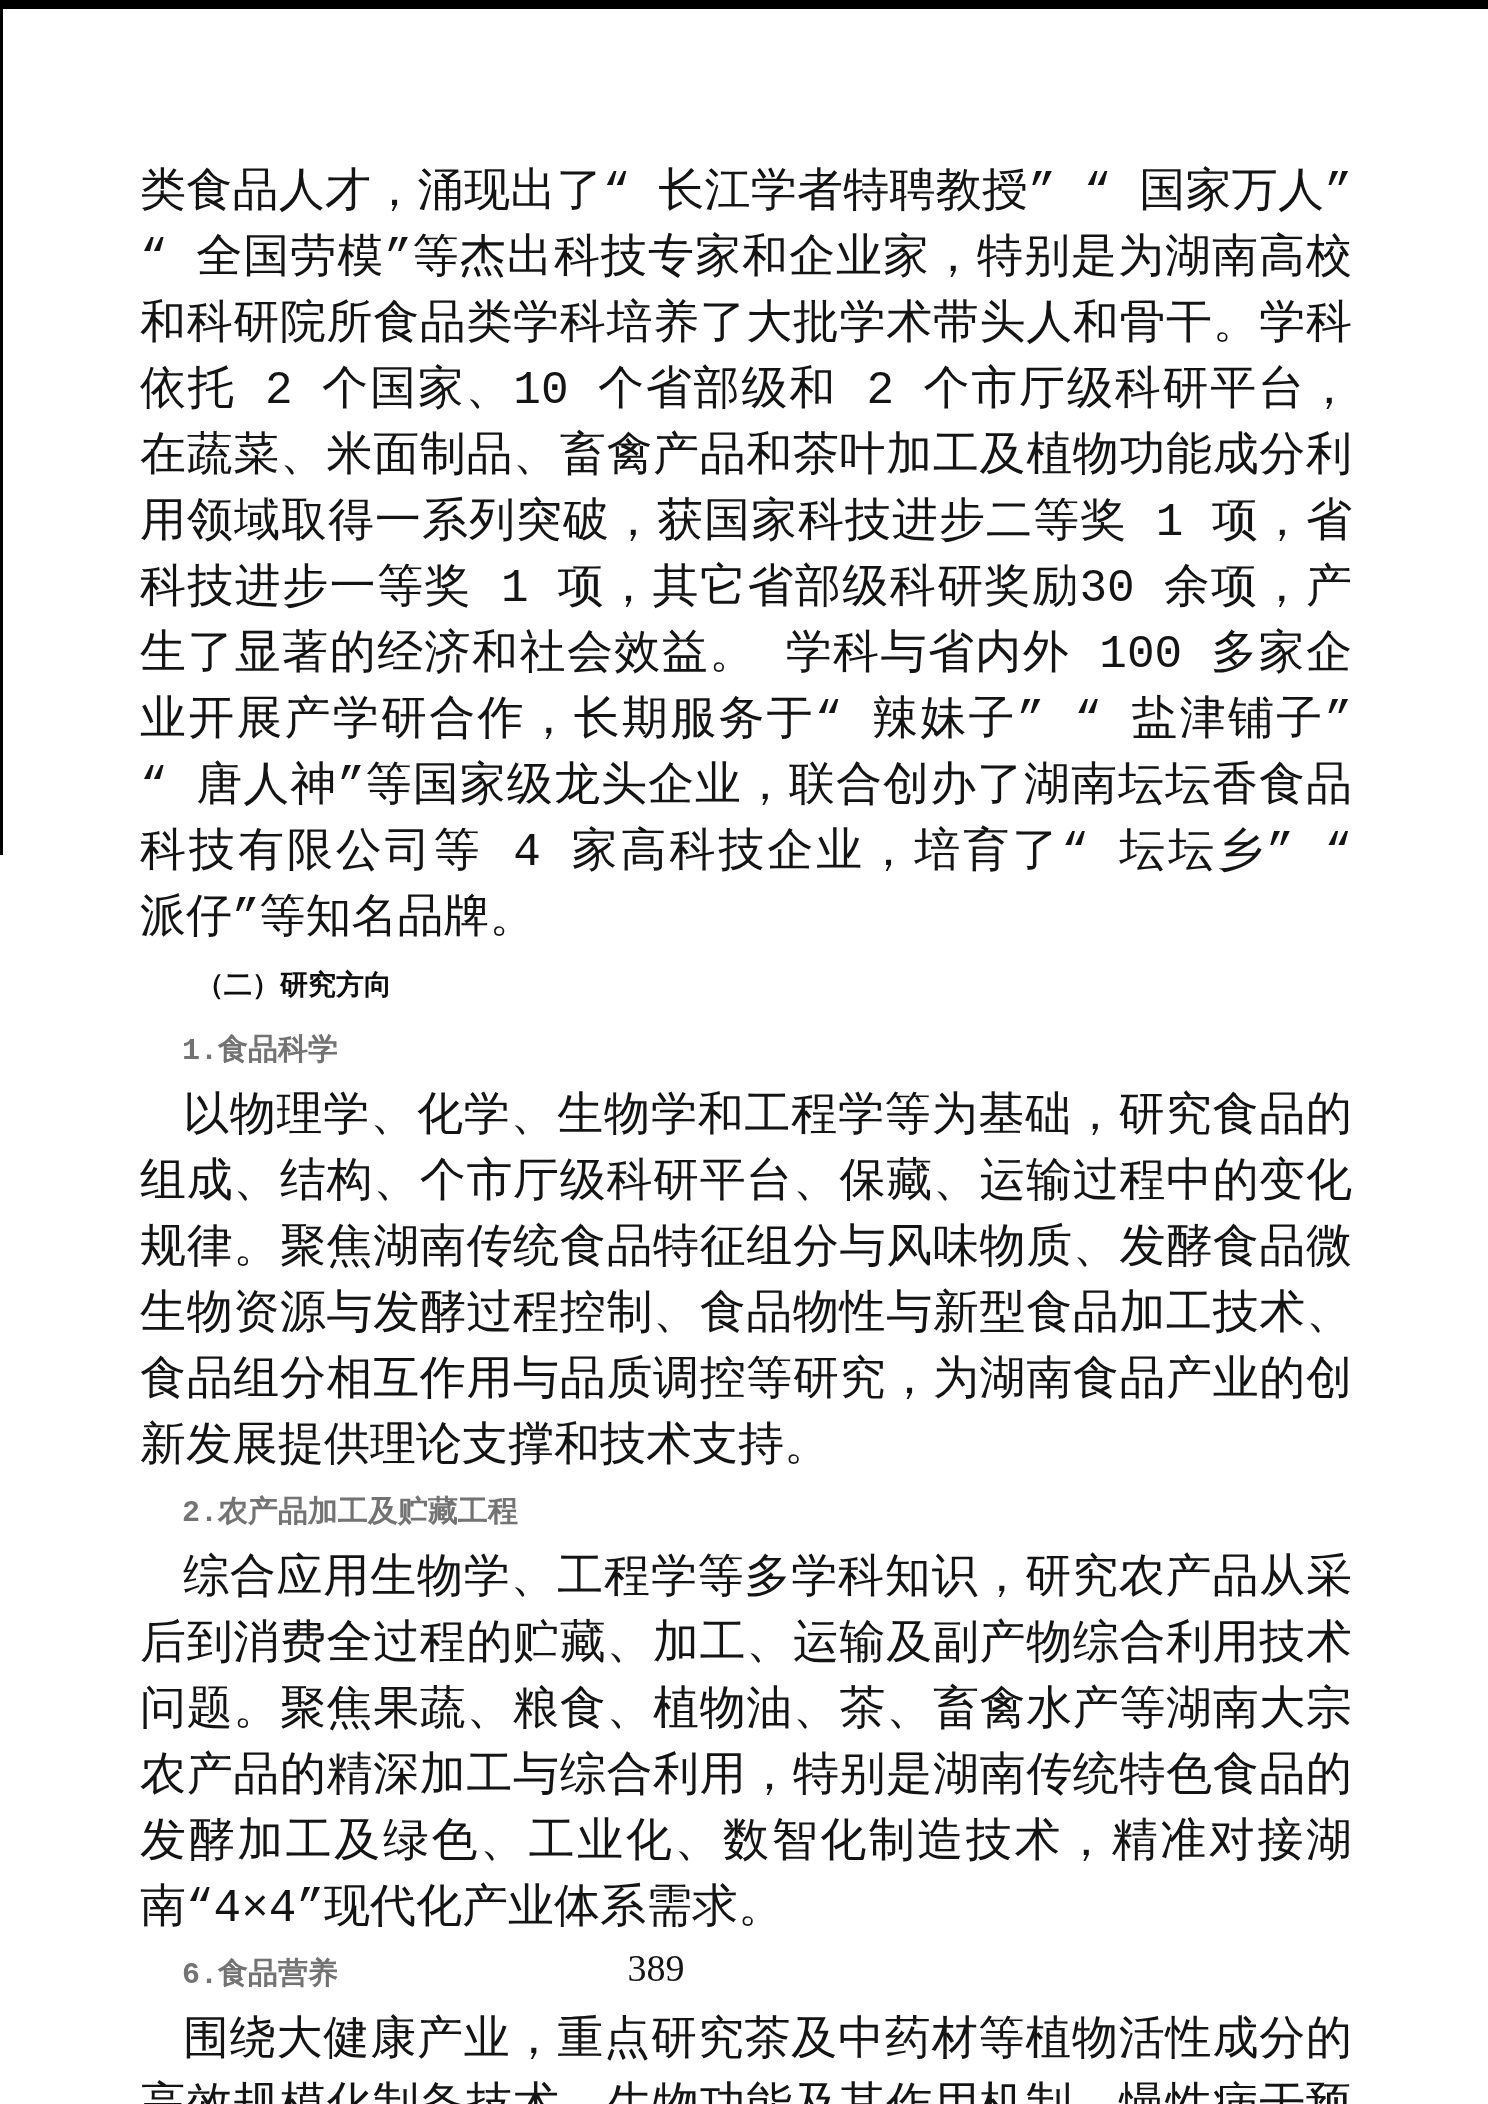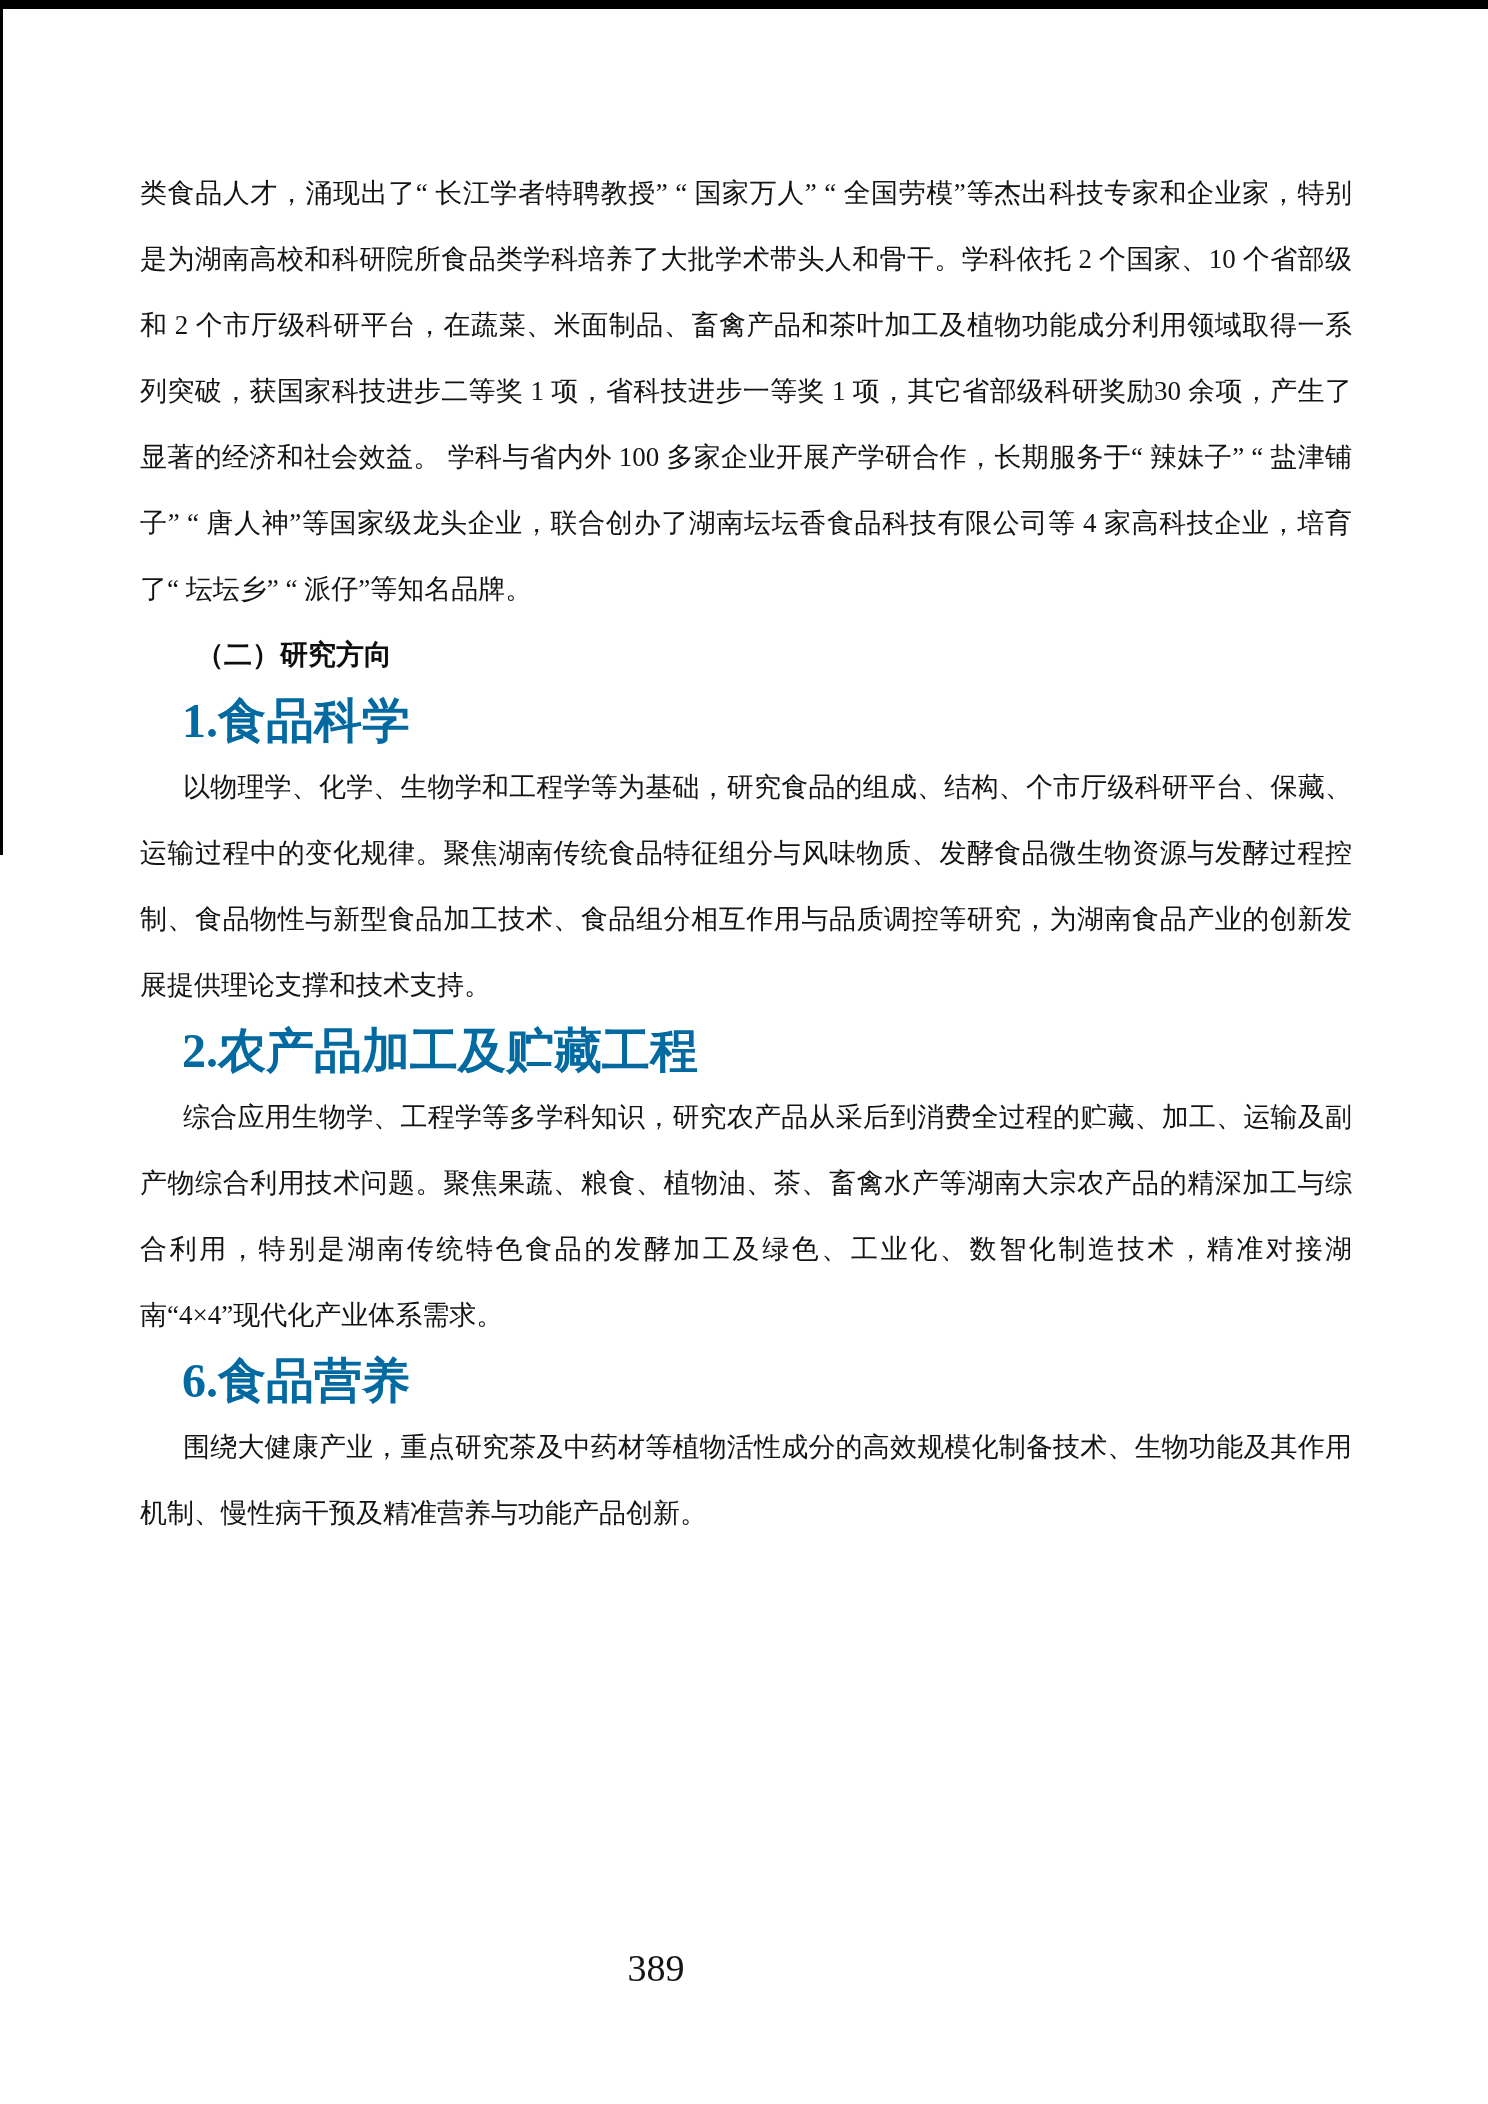--- a/index.html
+++ b/index.html
@@ -32,48 +32,48 @@
     background: #000000;
   }
   .content {
     position: absolute;
     left: 140px;
     top: 160px;
     width: 1212px;
   }
   .body-para {
     margin: 0;
-    font-family: Liberation Serif, serif;
-    font-size: 27px;
+    font-family: Liberation Mono, monospace;
+    font-size: 46px;
     line-height: 66px;
     text-align: justify;
     text-justify: inter-ideograph;
     text-indent: 43px;
     color: #141414;
   }
   .body-para.no-indent {
     text-indent: 0;
   }
   .h-section {
     margin: 0;
     font-family: "Liberation Sans", "DejaVu Sans", sans-serif;
     font-weight: 700;
     font-size: 28px;
     line-height: 66px;
     padding-left: 56px;
     color: #0e0e0e;
   }
   .h-sub {
     margin: 0;
-    font-family: Liberation Serif, serif;
+    font-family: Liberation Mono, monospace;
     font-weight: 700;
-    font-size: 48px;
+    font-size: 30px;
     line-height: 66px;
     padding-left: 42px;
-    color: #0369a1;
+    color: #737373;
   }
   .page-number {
     position: absolute;
     top: 1943px;
     left: 0;
     width: 1312px;
     text-align: center;
     font-family: "Liberation Serif", "DejaVu Serif", serif;
     font-size: 38px;
     line-height: 50px;

